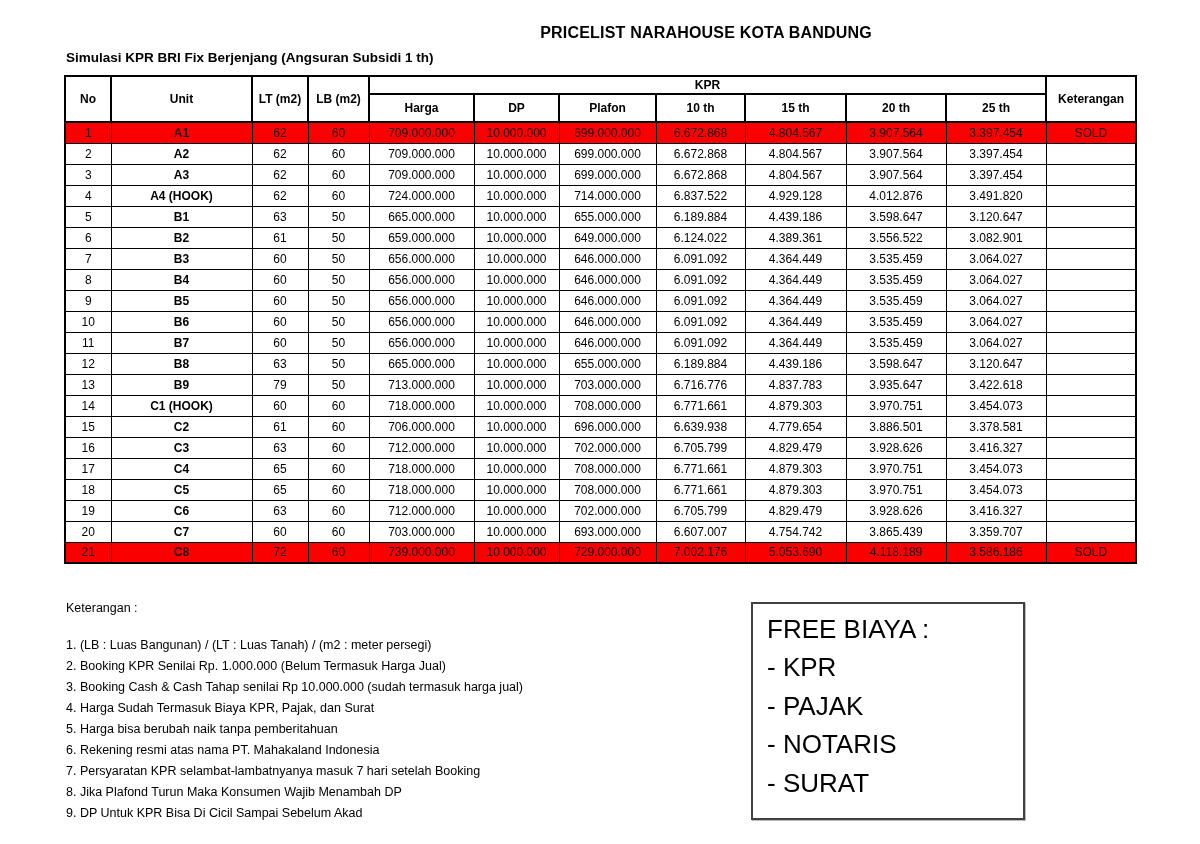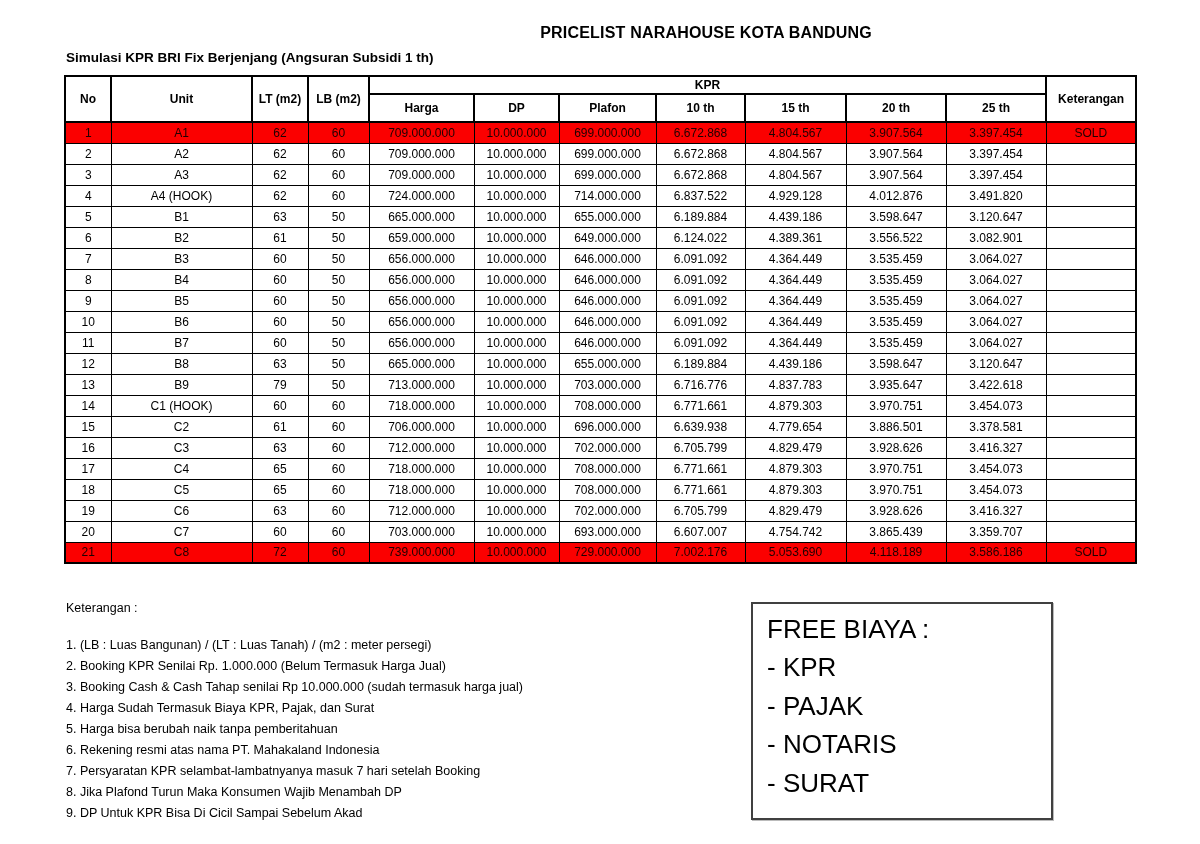--- a/index.html
+++ b/index.html
@@ -35,34 +35,34 @@
     text-align: center;
     vertical-align: middle;
     padding: 0 2px;
     overflow: hidden; white-space: nowrap;
   }
   table.pricelist { border: 2px solid #000; }
   table.pricelist thead th { font-weight: bold; border-width: 2px; }
   table.pricelist thead tr.group-row th { height: 18px; }
   table.pricelist thead tr.sub-row th { height: 28px; }
   table.pricelist tbody tr { height: 21px; }
-  table.pricelist tbody td.unit-cell { font-weight: normal; }
+  table.pricelist tbody td.unit-cell { font-weight: bold; }
   table.pricelist tbody td.ket-cell { font-weight: normal; }
   table.pricelist tbody tr.sold { background: #fb0000; }
   table.pricelist tbody tr.sold td { color: #200000; border-color: #000; }
 
   .notes {
     position: absolute; top: 598px; left: 66px;
     font-size: 12.5px; line-height: 21px;
   }
   .notes .notes-heading { margin-bottom: 16px; }
 
   .free-box {
     position: absolute; top: 602px; left: 751px;
-    width: 302px; height: 218px;
+    width: 274px; height: 218px;
     border: 2px solid #404040;
     background: #fff;
     padding: 6px 0 0 14px;
     box-shadow: 1px 1px 0 #bbb;
   }
   .free-box .free-title { font-size: 26px; line-height: 38px; font-weight: 400; }
   .free-box .free-item { font-size: 26px; line-height: 38.5px; font-weight: 400; }
 </style>
 </head>
 <body>

